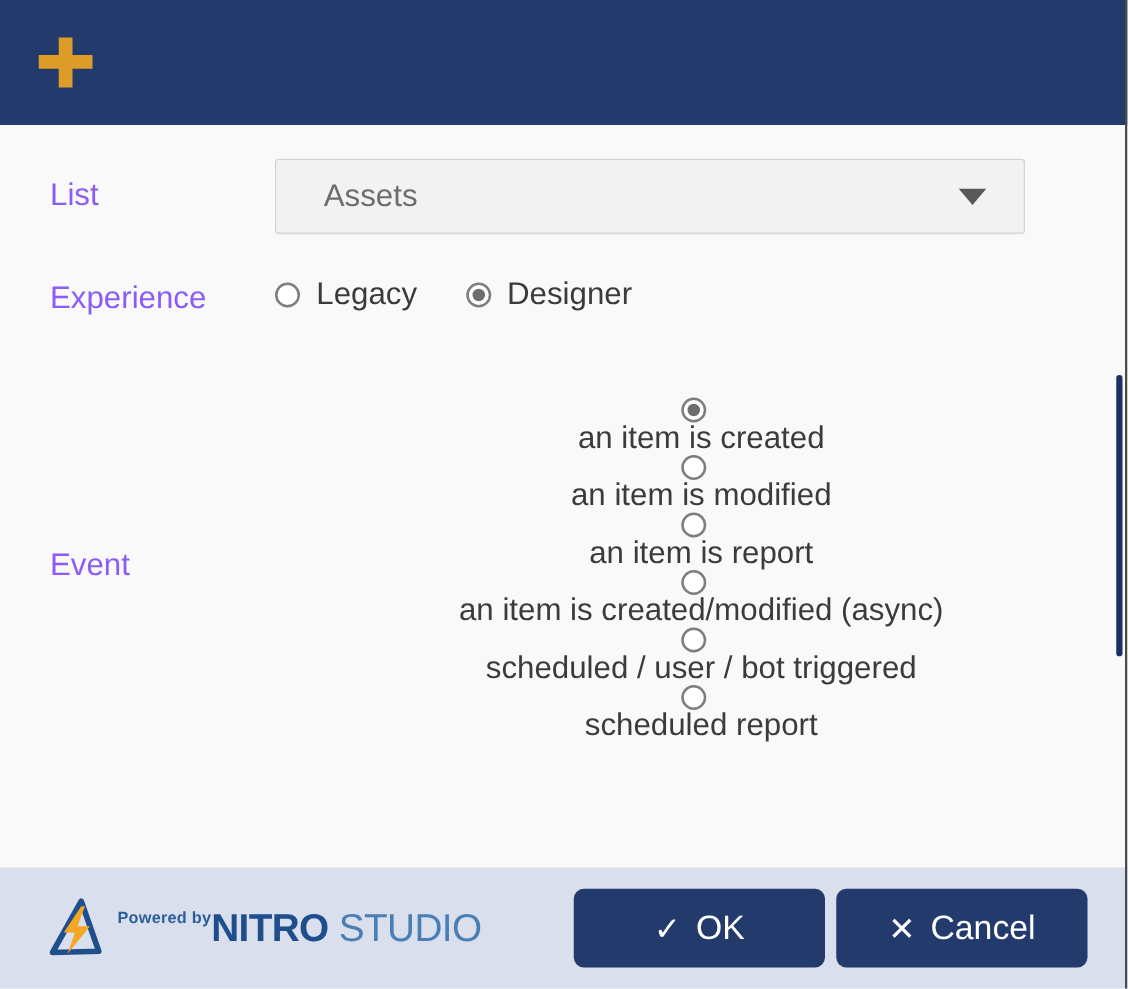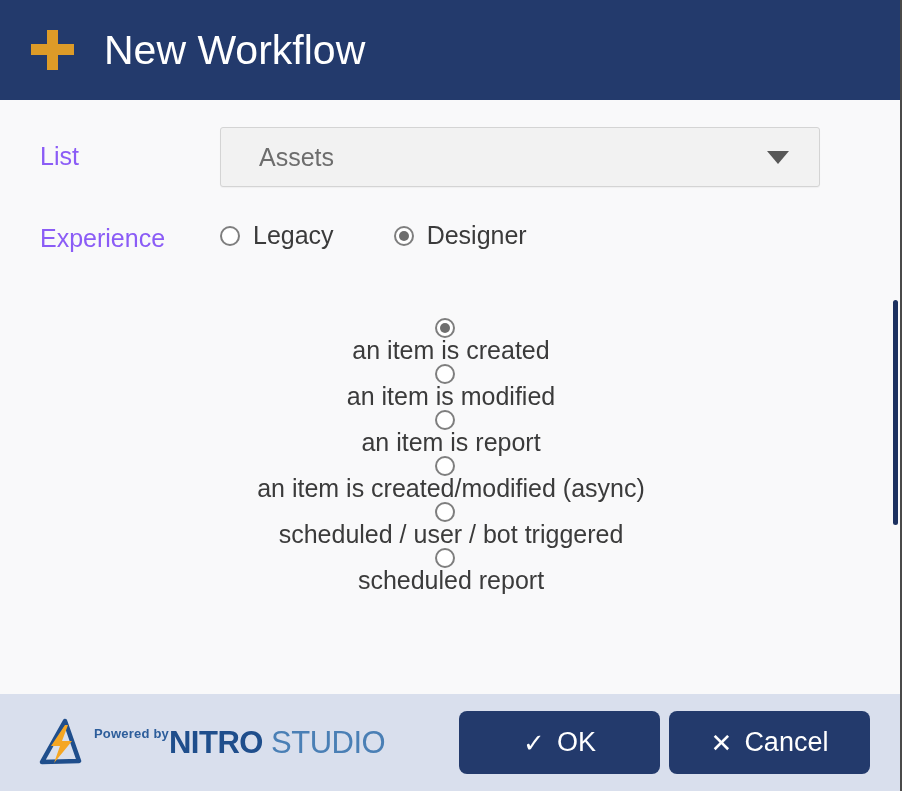--- a/index.html
+++ b/index.html
@@ -132,21 +132,21 @@
     border-top: 13px solid #585858;
     margin-right: 10px;
   }
 
   
   #row-experience { top: 123px; }
   #row-experience .row-label { padding-top: 3px; }
   #experience-options {
     display: flex;
     align-items: center;
-    gap: 60px;
+    gap: 39px;
     padding-left: 0;
   }
 
   .radio-option {
     display: flex;
     align-items: center;
     white-space: nowrap;
   }
   .radio-mark {
     width: 20px;
@@ -302,21 +302,20 @@
     background: #4a4a4a;
   }
 </style>
 </head>
 <body>
 
 <div id="dialog">
 
   <div id="header">
     <div id="plus-icon"></div>
-    <div id="header-title">New Workflow</div>
   </div>
 
   <div id="body">
 
     <div class="form-row" id="row-list">
       <div class="row-label">List</div>
       <div class="row-control">
         <div id="list-select">
           <span id="list-select-value">Assets</span>
           <span id="list-caret"></span>
@@ -334,20 +333,21 @@
           </div>
           <div class="radio-option">
             <span class="radio-mark checked"></span>
             <span class="radio-label">Designer</span>
           </div>
         </div>
       </div>
     </div>
 
     <div class="form-row" id="row-event">
+      <div class="row-label">Event</div>
       <div class="row-control">
         <div id="event-options">
 
           <div class="radio-option">
             <span class="radio-mark checked"></span>
             <span class="radio-label">an item is created</span>
           </div>
 
           <div class="radio-option">
             <span class="radio-mark"></span>

